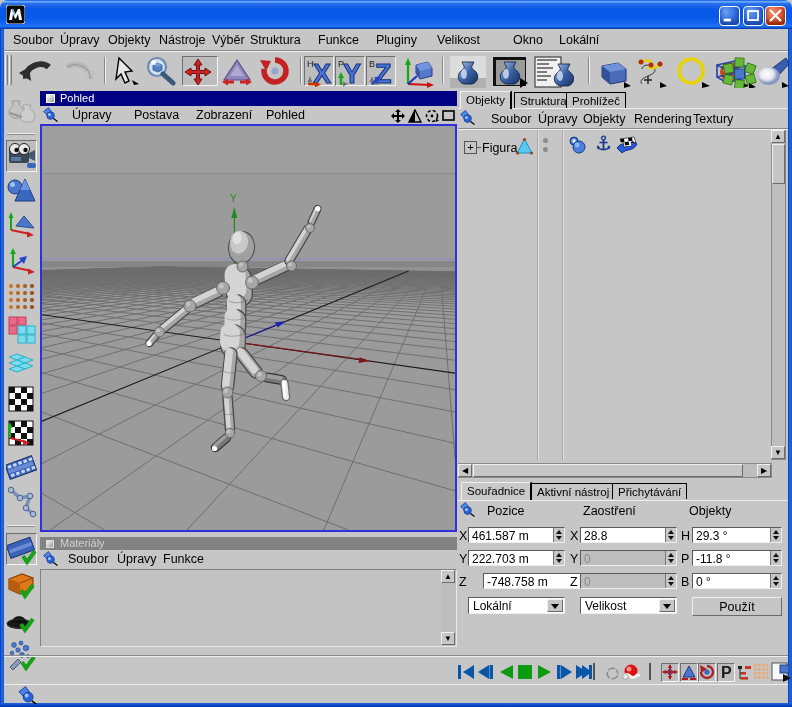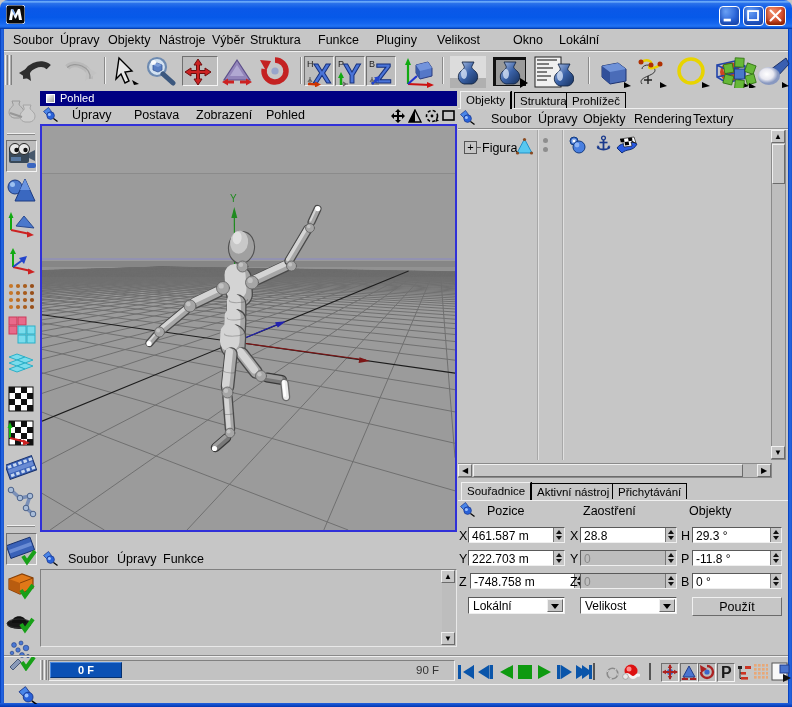--- a/index.html
+++ b/index.html
@@ -583,20 +583,24 @@
               <path d="M181.3 245 A6 1.8 0 0 0 193.3 245" transform="rotate(6 187.3 245)" fill="none" stroke="#4a4a4a" stroke-width="1" opacity=".35"></path>
               <path d="M181.8 287 A5 1.6 0 0 0 191.8 287" transform="rotate(-2 186.8 287)" fill="none" stroke="#4a4a4a" stroke-width="1" opacity=".35"></path>
               <circle cx="172.5" cy="322.5" r="2.6" fill="#ffffff"></circle>
               <circle cx="275.8" cy="82.6" r="2.6" fill="#ffffff"></circle>
               <circle cx="107" cy="217.5" r="2.6" fill="#ffffff"></circle>
             </g>
           </g>
         </svg></div>
 </div>
 <div id="mat">
+  <div id="mattitle">
+        <div class="abs" style="left:6px;top:3px;width:8px;height:8px;background:linear-gradient(135deg,#f0f0f0,#9a9a9a);border:1px solid #ddd"></div>
+<span class="abs" style="left:20px;top:0px;color:#d2d2d2">Materiály</span>
+      </div>
 <div id="matmenu">
 <svg class="abs" style="left:2px;top:1px" width="17" height="16" viewBox="0 0 17 16">
           <g>
             <path d="M1.5 4.5 L6.5 0.5 L9.5 4.5 L5 8 Z" fill="#4a86e8" stroke="#16348c" stroke-width=".7"></path>
             <circle cx="8.6" cy="8.6" r="3.8" fill="#2a62d8" stroke="#16348c" stroke-width=".7"></circle>
             <circle cx="7.4" cy="7.4" r="1.5" fill="#9cc2ff"></circle>
             <path d="M11.5 11.5 L15.5 14.5" stroke="#000" stroke-width="1.2"></path>
           </g>
         </svg>
 <span style="left:28px">Soubor</span>
@@ -688,21 +692,21 @@
       </svg>
  <div class="lab" style="left:29px;top:413px">Pozice</div>
  <div class="lab" style="left:125px;top:413px">Zaostření</div>
  <div class="lab" style="left:231px;top:413px">Objekty</div>
 
  <div class="lab" style="left:1px;top:438px">X</div>
       <div class="fld" style="left:10px;top:436px;width:97px">461.587 m<b class="sp"></b></div>
  <div class="lab" style="left:1px;top:461px">Y</div>
       <div class="fld" style="left:10px;top:459px;width:97px">222.703 m<b class="sp"></b></div>
  <div class="lab" style="left:1px;top:484px">Z</div>
-      <div class="fld" style="left:12px;top:482px;width:116px">-748.758 m<b class="sp"></b></div>
+      <div class="fld" style="left:25px;top:482px;width:116px">-748.758 m<b class="sp"></b></div>
  <div class="lab" style="left:112px;top:438px">X</div>
       <div class="fld" style="left:122px;top:436px;width:97px">28.8<b class="sp"></b></div>
  <div class="lab" style="left:112px;top:461px">Y</div>
       <div class="fld flddis" style="left:122px;top:459px;width:97px">0<b class="sp"></b></div>
  <div class="lab" style="left:112px;top:484px">Z</div>
       <div class="fld flddis" style="left:122px;top:482px;width:97px">0<b class="sp"></b></div>
  <div class="lab" style="left:223px;top:438px">H</div>
       <div class="fld" style="left:234px;top:436px;width:90px">29.3 °<b class="sp"></b></div>
  <div class="lab" style="left:223px;top:461px">P</div>
       <div class="fld" style="left:234px;top:459px;width:90px">-11.8 °<b class="sp"></b></div>
@@ -710,27 +714,20 @@
       <div class="fld" style="left:234px;top:482px;width:90px">0 °<b class="sp"></b></div>
  <div class="combo" style="left:10px;top:506px;width:97px">Lokální<span class="cbtn">
           <i class="carr"></i>
         </span></div>
  <div class="combo" style="left:122px;top:506px;width:97px">Velikost<span class="cbtn">
           <i class="carr"></i>
         </span></div>
  <div class="btn" style="left:234px;top:506px;width:90px;padding-top:2px">Použít</div>
 </div>
 <div class="abs" style="left:4px;top:655px;width:784px;height:2px;border-top:1px solid #8a8a8a;border-bottom:1px solid #efefef"></div>
-<div id="tl">
-<div class="grip" style="left:0px;top:2px;height:20px"></div>
-      <div class="grip" style="left:4px;top:2px;height:20px"></div>
-<div class="abs" style="left:8px;top:2px;width:407px;height:21px;background:#c2c2c2;border:1px solid;border-color:#808080 #efefef #efefef #808080"></div>
-<div class="abs" style="left:10px;top:4px;width:72px;height:16px;background:#0a50b4;border:1px solid;border-color:#4a8ae0 #06306e #06306e #4a8ae0;color:#fff;font-size:11px;font-weight:bold;text-align:center;padding-top:1px">0 F</div>
-<div class="abs" style="left:376px;top:6px;font-size:11.5px;color:#333">90 F</div>
-</div>
 <div id="trans" class="abs" style="left:455px;top:658px;width:333px;height:26px">
       <div class="abs" style="left:3px;top:7px"><svg width="16" height="14" viewBox="0 0 16 14">
           <rect x="0" y="0" width="3" height="14" fill="#0a55aa"></rect>
           <path d="M16 0 L5 7 L16 14 Z" fill="#0a55aa"></path>
           <path d="M16 0 L10 7 L16 14 Z" fill="#0a55aa"></path>
         </svg></div>
       <div class="abs" style="left:22px;top:7px"><svg width="16" height="14" viewBox="0 0 16 14">
           <path d="M12 0 L1 7 L12 14 Z" fill="#0a55aa"></path>
           <rect x="12.5" y="0" width="3.5" height="14" fill="#0a55aa"></rect>
         </svg></div>

